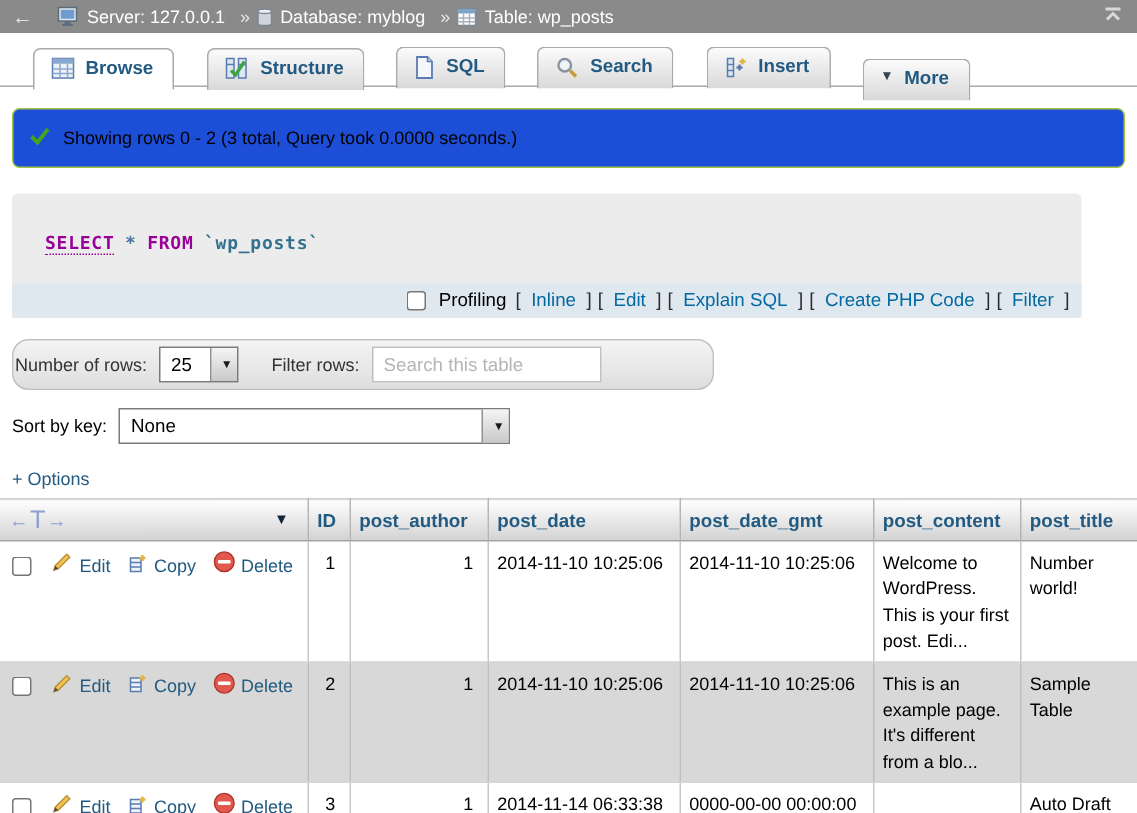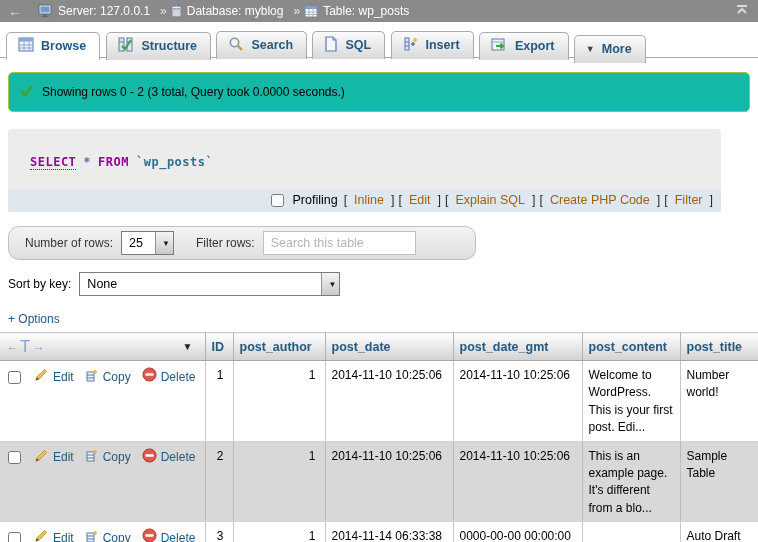--- a/index.html
+++ b/index.html
@@ -11,51 +11,51 @@
     color:#fff; padding:0 8px; }
   .topbar .back { color:#e0e0e0; font-size:14px; margin-right:16px; cursor:pointer; }
   .crumb { display:flex; align-items:center; gap:5px; margin-right:6px; }
   .crumb svg { display:block; }
   .sep { margin:0 4px; color:#e8e8e8; }
   .topbar .spacer { flex:1; }
   .collapse { cursor:pointer; }
 
   
   .tabbar { background:#fff; padding:8px 0 0 6px; border-bottom:1px solid #aaa; height:36px; }
-  .tab { display:inline-flex; align-items:center; gap:7px; padding:5px 13px 6px 11px;
+  .tab { display:inline-flex; align-items:flex-start; gap:7px; padding:5px 13px 6px 11px;
     border:1px solid #aaa; border-bottom:none; border-radius:5px 5px 0 0;
     background:linear-gradient(#fbfbfb,#d9d9d9); color:#235a81; font-weight:bold;
     font-size:12.5px; margin-right:2px; cursor:pointer; text-decoration:none;
-    position:relative; top:1px; height:28px; }
+    position:relative; top:1px; height:28px;margin-left:16px; }
   .tab.active { background:#fff; border-bottom:1px solid #fff; }
   .tab .caret { color:#33424f; font-size:9px; }
 
   
-  .alert { margin:14px 8px 0 8px; background:#14b8a6; border:1px solid #a0c343;
+  .alert { margin:14px 8px 0 8px; background:#1d4ed8; border:1px solid #a0c343;
     border-radius:5px; padding:11px 10px; display:flex; align-items:center; gap:8px; }
 
   
   .sqlbox { margin:17px 37px 0 8px; background:#ececec; border-radius:4px 4px 0 0; }
   .sqlcode { padding:26px 10px 20px 22px; font-family:"DejaVu Sans Mono","Liberation Mono",monospace;
     font-size:12px; letter-spacing:0.5px; }
   .kw { color:#990099; font-weight:bold; }
   .kw.link { border-bottom:1px dotted #990099; cursor:pointer; }
   .op { color:#4a70a8; font-weight:bold; }
   .bt { color:#31708f; font-weight:bold; }
   .sqlcode span { margin-right:7px; }
   .profbar { background:#dfe7ef; border-radius:0 0 4px 4px; padding:4px 8px 5px 11px;
     display:flex; justify-content:flex-end; align-items:center; gap:4px; font-size:12.5px; }
   .profbar label { margin:0 2px 0 4px; }
   .profbar .br { color:#2b2b2b; }
-  .profbar a { color:#a16207; text-decoration:none; cursor:pointer; margin:0 3px; }
+  .profbar a { color:#0369a1; text-decoration:none; cursor:pointer; margin:0 3px; }
 
   
   .rowctrl { margin:14px 0 0 8px; width:468px; height:34px;
     background:linear-gradient(#f4f4f4,#dedede); border:1px solid #c0c0c0;
-    border-radius:11px; display:flex; align-items:center; padding:0 16px; gap:8px; }
+    border-radius:11px; display:flex; align-items:center; padding:0 1px; gap:8px; }
   .rowctrl .lbl { color:#333; }
   .sel-wrap { position:relative; display:inline-block; }
   .sel-wrap::after { content:""; position:absolute; right:1px; top:1px; bottom:1px; width:17px;
     background:linear-gradient(#f5f5f5,#c9c9c9); border-left:1px solid #909090; pointer-events:none; }
   .sel-wrap::before { content:"▼"; position:absolute; right:4px; top:50%; transform:translateY(-50%);
     font-size:8px; color:#1a1a1a; z-index:2; pointer-events:none; }
   select { appearance:none; -webkit-appearance:none; border:1px solid #7a7a7a; background:#fff;
     font-family:"Liberation Sans",sans-serif; font-size:12.5px; padding:3px 22px 3px 7px; height:24px; }
   .sel-rows select { width:53px; }
   .sel-sort select { width:261px; }
@@ -160,50 +160,42 @@
     <span><svg width="17" height="15" viewBox="0 0 17 15">
           <rect x="1" y="1" width="5" height="13" fill="#dce7f2" stroke="#5a7bb0"></rect>
           <rect x="9" y="1" width="5" height="13" fill="#dce7f2" stroke="#5a7bb0"></rect>
           <line x1="1" y1="5" x2="6" y2="5" stroke="#5a7bb0"></line>
           <line x1="9" y1="5" x2="14" y2="5" stroke="#5a7bb0"></line>
           <path d="M4 9 L7 12 L13 3" fill="none" stroke="#3fa33f" stroke-width="2.2"></path>
         </svg></span>
     <span>Structure</span>
   </a>
   <a class="tab">
+    <span><svg width="14" height="16" viewBox="0 0 14 16">
+          <path d="M2 1 L9 1 L12 4 L12 15 L2 15 Z" fill="#f3f7fb" stroke="#5a7bb0" stroke-width="1.2"></path>
+          <path d="M9 1 L9 4 L12 4" fill="#c9d8ea" stroke="#5a7bb0"></path>
+        </svg></span>
+    <span>SQL</span>
+  </a>
+  <a class="tab">
     <span><svg width="16" height="16" viewBox="0 0 16 16">
           <circle cx="6.5" cy="6.5" r="4.2" fill="#eef3f8" stroke="#8a93a0" stroke-width="1.6"></circle>
           <line x1="10" y1="10" x2="14" y2="14" stroke="#c79a3c" stroke-width="2.4"></line>
         </svg></span>
     <span>Search</span>
-  </a>
-  <a class="tab">
-    <span><svg width="14" height="16" viewBox="0 0 14 16">
-          <path d="M2 1 L9 1 L12 4 L12 15 L2 15 Z" fill="#f3f7fb" stroke="#5a7bb0" stroke-width="1.2"></path>
-          <path d="M9 1 L9 4 L12 4" fill="#c9d8ea" stroke="#5a7bb0"></path>
-        </svg></span>
-    <span>SQL</span>
   </a>
   <a class="tab">
     <span><svg width="16" height="16" viewBox="0 0 16 16">
           <rect x="2" y="2" width="4" height="12" fill="#dce7f2" stroke="#5a7bb0"></rect>
           <line x1="2" y1="6" x2="6" y2="6" stroke="#5a7bb0"></line>
           <line x1="2" y1="10" x2="6" y2="10" stroke="#5a7bb0"></line>
           <path d="M8 8 L12 8 M10 6 L10 10" stroke="#5a7bb0" stroke-width="1.6"></path>
           <path d="M12 2 L12 6 M10 4 L14 4" stroke="#e3b53c" stroke-width="1.6"></path>
         </svg></span>
     <span>Insert</span>
-  </a>
-  <a class="tab">
-    <span><svg width="17" height="15" viewBox="0 0 17 15">
-          <rect x="1" y="2" width="12" height="11" fill="#eef3f8" stroke="#5a7bb0"></rect>
-          <line x1="1" y1="5" x2="13" y2="5" stroke="#8aa9d0"></line>
-          <path d="M5 9 L12 9 M9.5 6.5 L12 9 L9.5 11.5" fill="none" stroke="#3fa33f" stroke-width="2"></path>
-        </svg></span>
-    <span>Export</span>
   </a>
   <a class="tab">
     <span class="caret">▼</span>
     <span>More</span>
   </a>
 </div>
 
 
 <div class="alert">
   <span>

